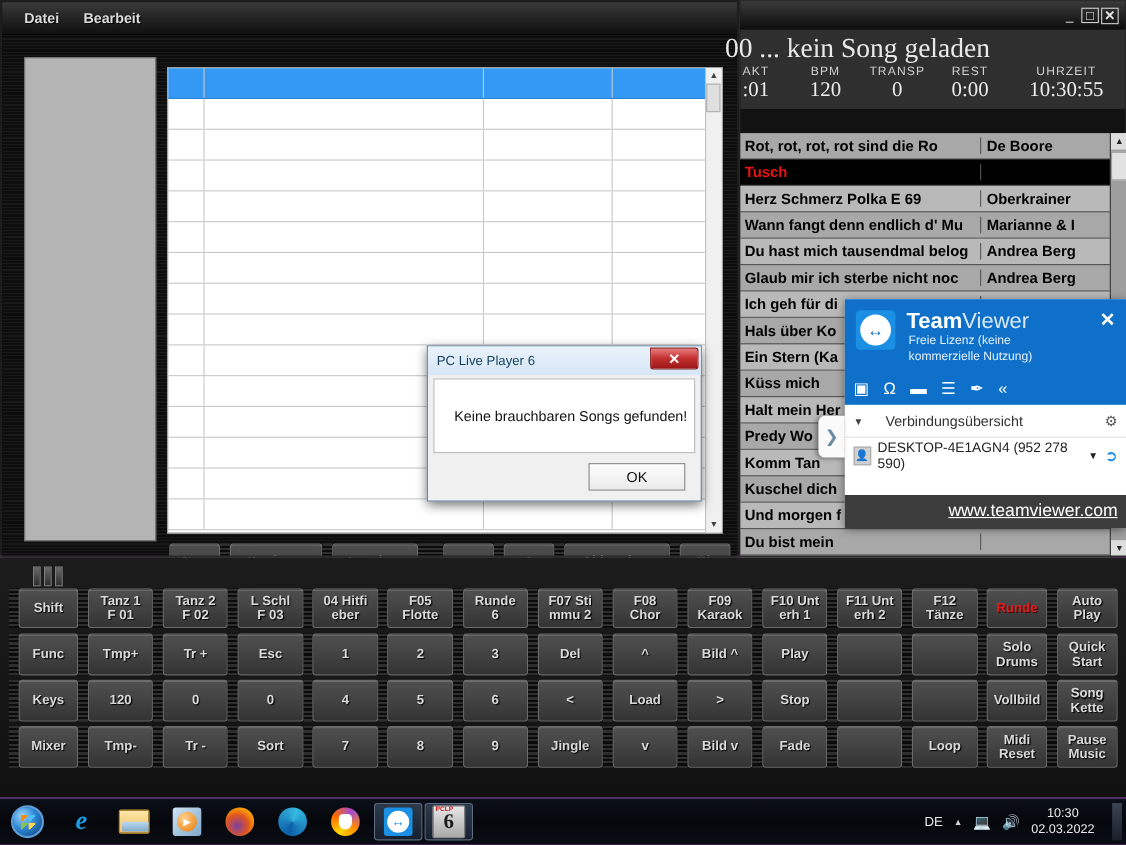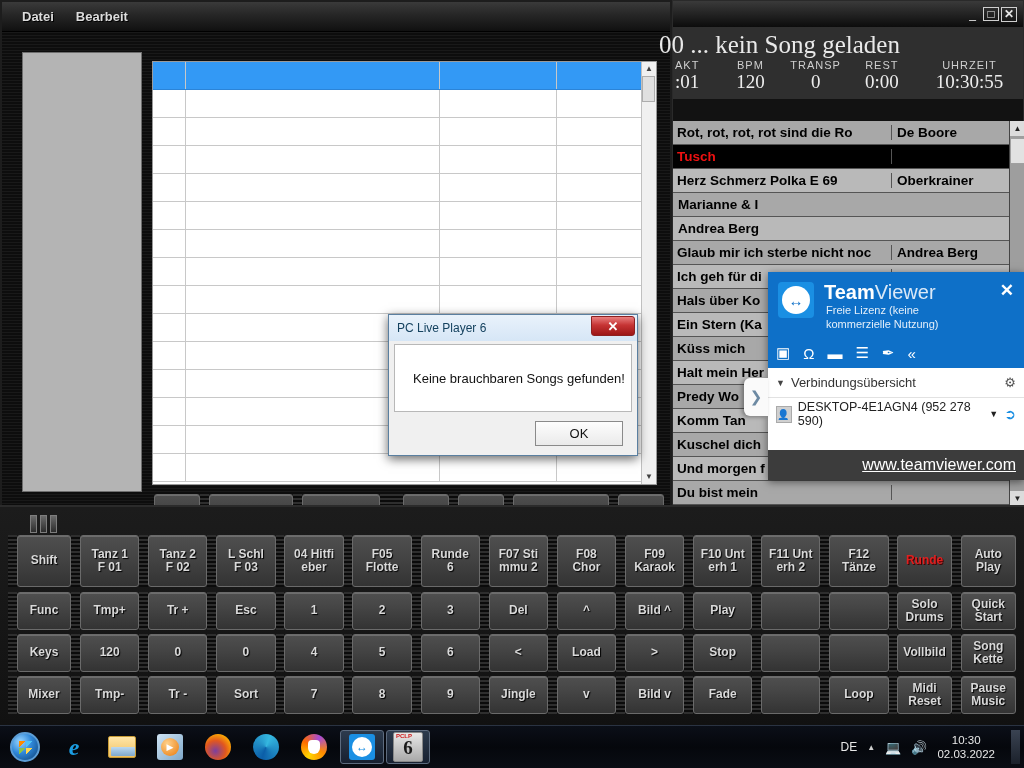--- a/index.html
+++ b/index.html
@@ -187,21 +187,21 @@
   #tv .tv-brand .light { font-weight:normal; color:#dbe9f7; }
   #tv .tv-lic { position:absolute; left:58px; top:32px; width:130px;
      color:#e4effa; font-size:11px; line-height:1.25; }
   #tv .tv-x { position:absolute; right:10px; top:8px; color:#fff;
      font-size:17px; font-weight:bold; }
   #tv .tv-icons { position:absolute; left:8px; bottom:6px; display:flex;
      gap:13px; align-items:center; color:#fff; }
   #tv .tv-icons span { font-size:15px; }
   #tv .tv-section { display:flex; align-items:center; height:30px;
      padding:0 8px; border-bottom:1px solid #e2e2e2; }
-  #tv .tv-section .lbl { font-size:13px; color:#333; margin-left:6px; flex:1;}
+  #tv .tv-section .lbl { font-size:13px; color:#333; margin-left:20px; flex:1;}
   #tv .tv-arrow { font-size:9px; color:#444; }
   #tv .tv-gear { font-size:13px; color:#555; }
   #tv .tv-conn { display:flex; align-items:center; height:32px; padding:0 8px; gap:6px;}
   #tv .tv-avatar { width:17px; height:17px; background:#d0d0d0; border:1px solid #aaa;
      display:flex; align-items:center; justify-content:center; font-size:10px; color:#777;}
   #tv .tv-conn .name { font-size:12.5px; color:#222; }
   #tv .tv-caret { font-size:9px; color:#222; }
   #tv .tv-cursor { margin-left:auto; color:#1a8fe3; font-size:14px; }
   #tv .tv-foot { position:absolute; bottom:0; left:0; right:0; height:30px;
      background:#3c3c3c; display:flex; align-items:center; justify-content:flex-end;
@@ -218,21 +218,21 @@
   #panel {
     position:absolute; left:0; top:505px; width:1024px; height:220px;
     background:linear-gradient(180deg,#1c1c1c,#111);
     border-top:2px solid #2b2b2b;
     padding:6px 8px 0 8px;
   }
   #handle-row { height:22px; display:flex; align-items:center; padding-left:22px; }
   .handle { width:7px; height:18px; margin-right:3px;
     background:linear-gradient(180deg,#6a6a6a,#2c2c2c); border:1px solid #7d7d7d;}
   .btn-row { display:flex; align-items:stretch; }
-  .row1 { height:52px; margin-bottom:5px; }
+  .row1 { height:36px; margin-bottom:5px; }
   .row2, .row3 { height:38px; margin-bottom:4px; }
   .row4 { height:38px; }
 
   
   #taskbar { position:absolute; left:0; bottom:0; width:1024px; height:43px;
      background:linear-gradient(180deg,#0b0f18 0%,#05070c 50%,#0a0d14 100%);
      border-top:1px solid #2a3342; display:flex; align-items:center; }
   .tb-icon { width:48px; height:40px; display:flex; align-items:center;
      justify-content:center; font-size:20px; position:relative;}
   .tb-start { width:50px; }
@@ -460,23 +460,25 @@
           </div>
         <div class="sl-row header">
           <div class="t">Tusch</div>
           <div class="a"></div>
         </div>
         <div class="sl-row even">
             <div class="t">Herz Schmerz Polka   E  69</div>
             <div class="a">Oberkrainer</div>
           </div>
         <div class="sl-row odd">
+            <div class="t">Wann fangt denn endlich d' Mu</div>
             <div class="a">Marianne &amp; I</div>
           </div>
         <div class="sl-row even">
+            <div class="t">Du hast mich tausendmal belog</div>
             <div class="a">Andrea Berg</div>
           </div>
         <div class="sl-row odd">
             <div class="t">Glaub mir ich sterbe nicht noc</div>
             <div class="a">Andrea Berg</div>
           </div>
         <div class="sl-row even">
             <div class="t">Ich geh für di</div>
             <div class="a"></div>
           </div>

